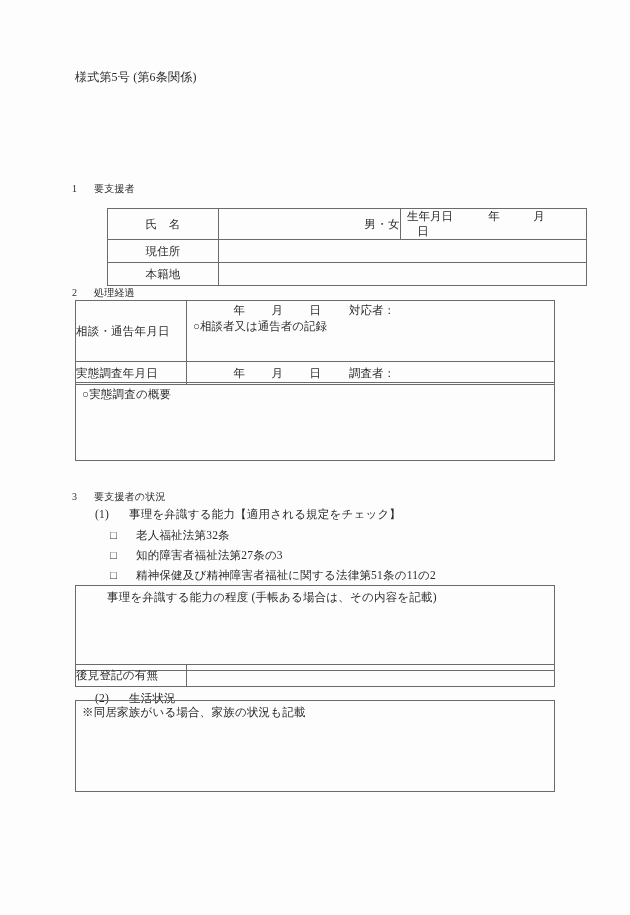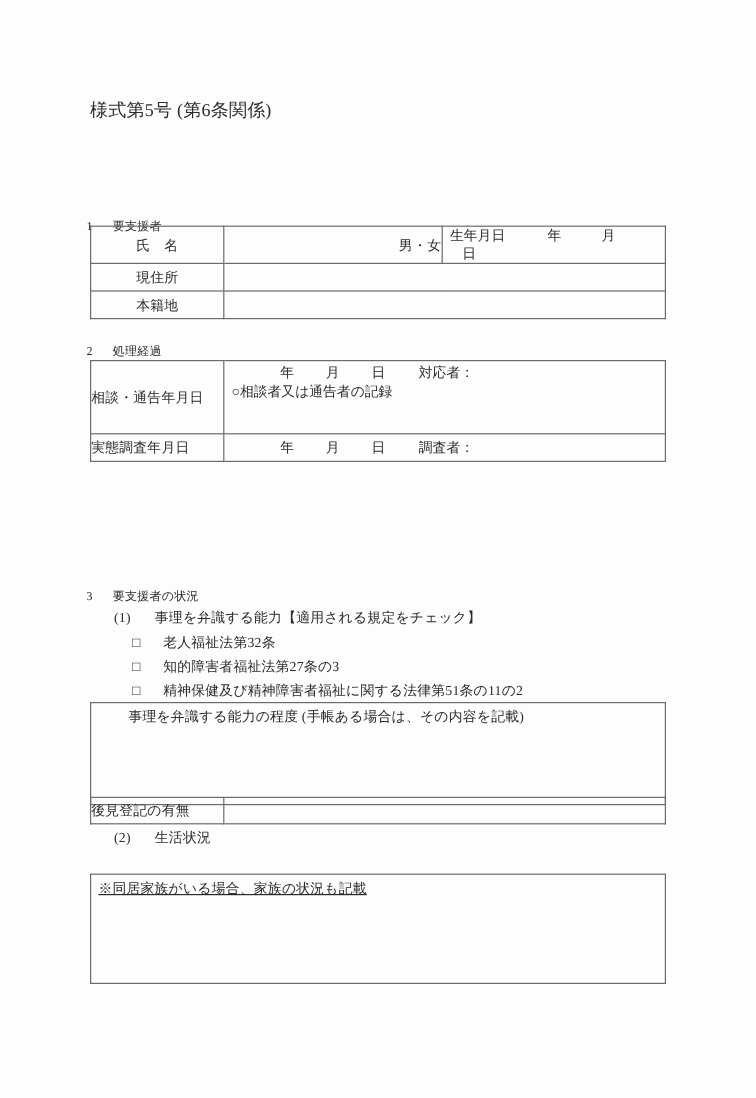--- a/index.html
+++ b/index.html
@@ -19,22 +19,22 @@
   .page {
     position: absolute;
     inset: 0;
     background: #fdfdfd;
   }
 
   
   .doc-no {
     position: absolute;
     left: 75px;
-    top: 83px;
-    font-size: 15px;
+    top: 69px;
+    font-size: 12px;
     letter-spacing: 0.2px;
     white-space: nowrap;
   }
 
   .doc-title {
     position: absolute;
     left: 0;
     right: 0;
     top: 140px;
     text-align: center;
@@ -135,21 +135,21 @@
 
 <div class="page">
 
   <div class="doc-no">様式第5号 (第6条関係)</div>
 
 
   <div class="section-head" style="top:182px;">
     <span class="num">1</span><span>要支援者</span>
   </div>
 
-  <table class="tbl" style="top:188px;">
+  <table class="tbl" style="top:208px;margin-left:32px;">
     <tbody>
         <tr>
       <td class="lbl" style="height:22px;">氏　名</td>
       <td class="sex" style="width:181px;">男・女</td>
       <td>
         <span class="dob-run"><span class="k">生年月日</span><span class="y">年</span><span class="m">月</span><span class="d">日</span></span>
       </td>
     </tr>
     <tr>
       <td class="lbl" style="height:22px;">現住所</td>
@@ -177,20 +177,23 @@
     </tr>
     <tr>
       <td class="lbl-wide" style="height:22px;">実態調査年月日</td>
       <td>
         <div class="date-run" style="padding-left:6px; white-space:nowrap;"><span class="y">年</span><span class="m">月</span><span class="d">日</span><span class="who">調査者：</span></div>
       </td>
     </tr>
   </tbody>
     </table>
 
+  <div class="freebox" style="top:382px; height:79px;">
+    <div class="inner">○実態調査の概要</div>
+  </div>
 
   <div class="section-head" style="top:490px;">
     <span class="num">3</span><span>要支援者の状況</span>
   </div>
 
   <div class="sub-head" style="top:507px;">
     <span class="pnum">(1)</span><span>事理を弁識する能力【適用される規定をチェック】</span>
   </div>
 
   <div class="check-line" style="top:528px;">
@@ -213,17 +216,17 @@
       <td class="lbl-wide" style="height:21px;">後見登記の有無</td>
       <td class="cell-pad"></td>
     </tr>
   </tbody>
     </table>
 
   <div class="sub-head" style="top:691px;">
     <span class="pnum">(2)</span><span>生活状況</span>
   </div>
 
-  <div class="freebox" style="top:728px; height:92px;text-decoration:underline;">
+  <div class="freebox" style="top:700px; height:92px;">
     <div class="inner">※同居家族がいる場合、家族の状況も記載</div>
   </div>
 
 </div>
 
 </body></html>

